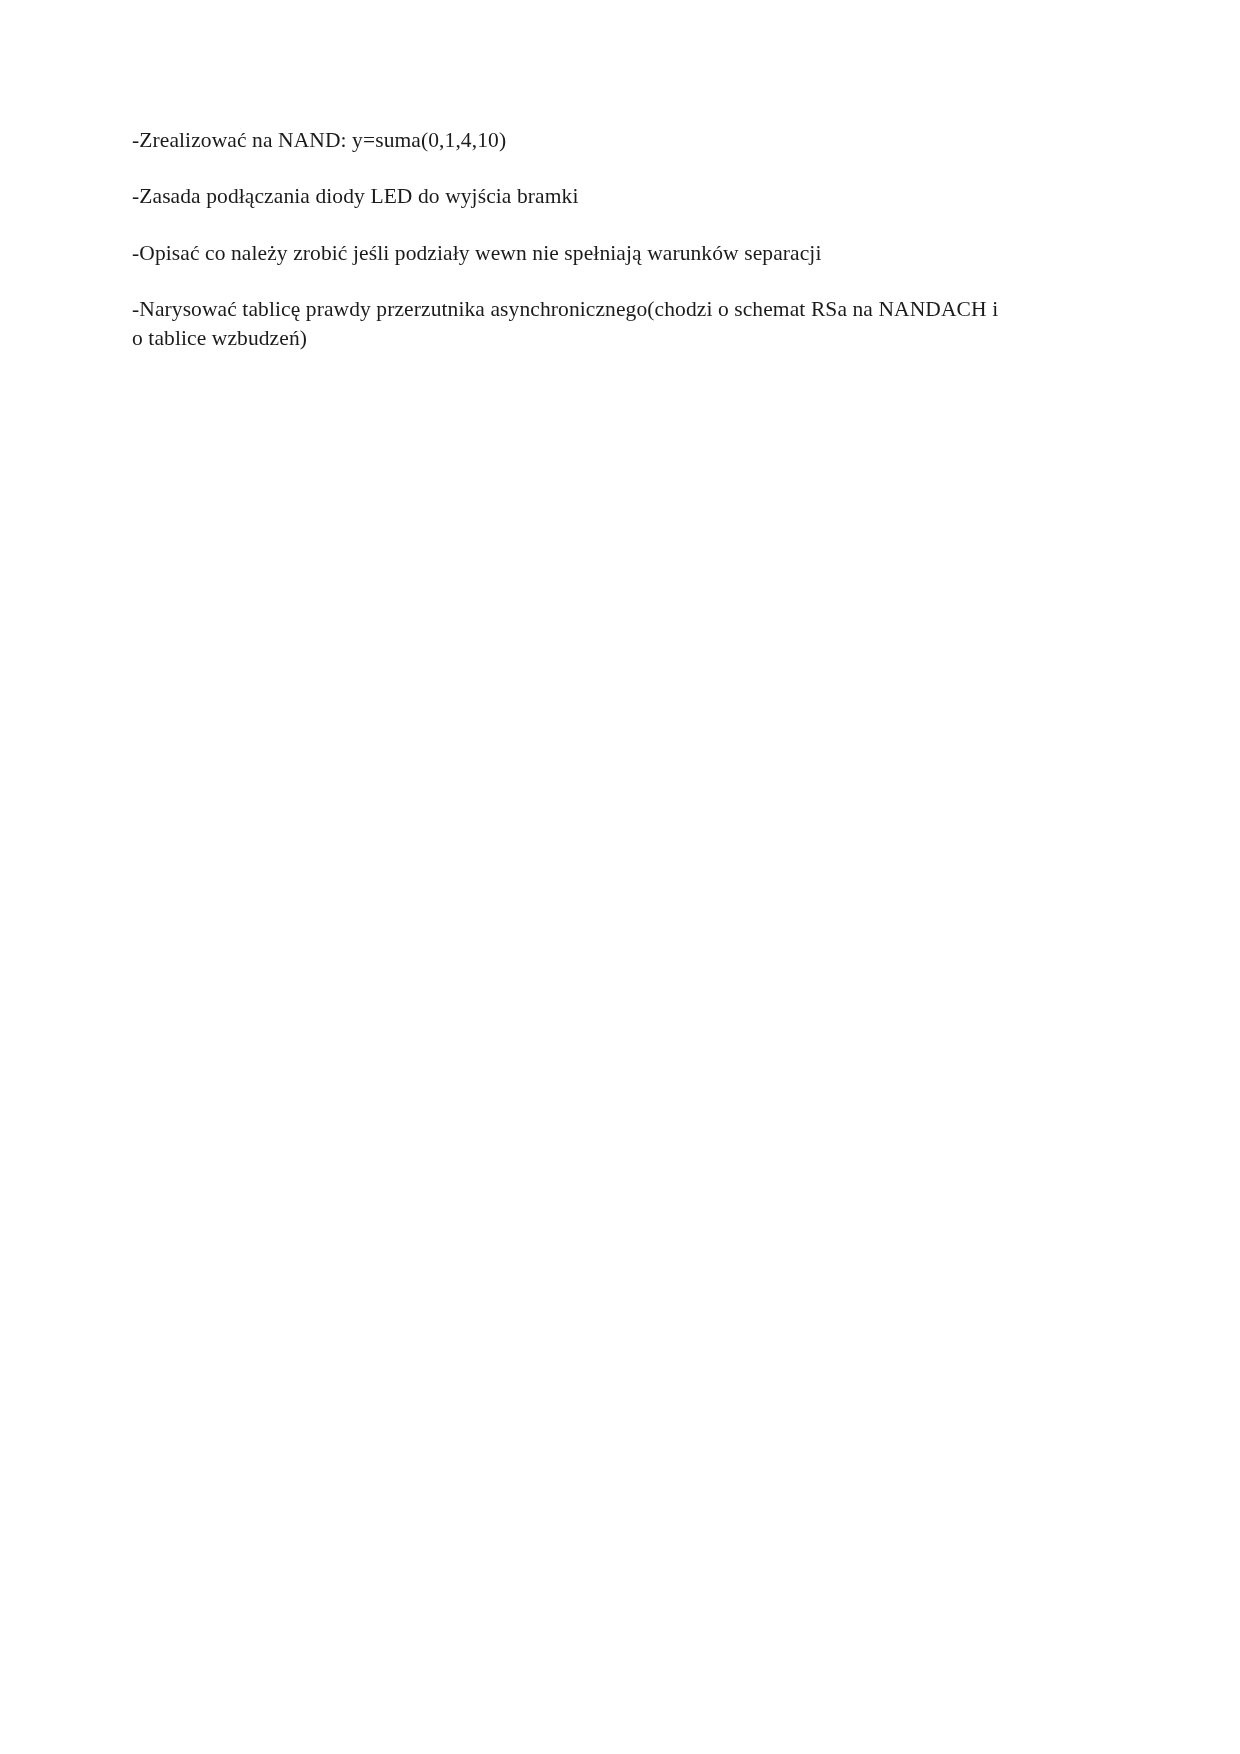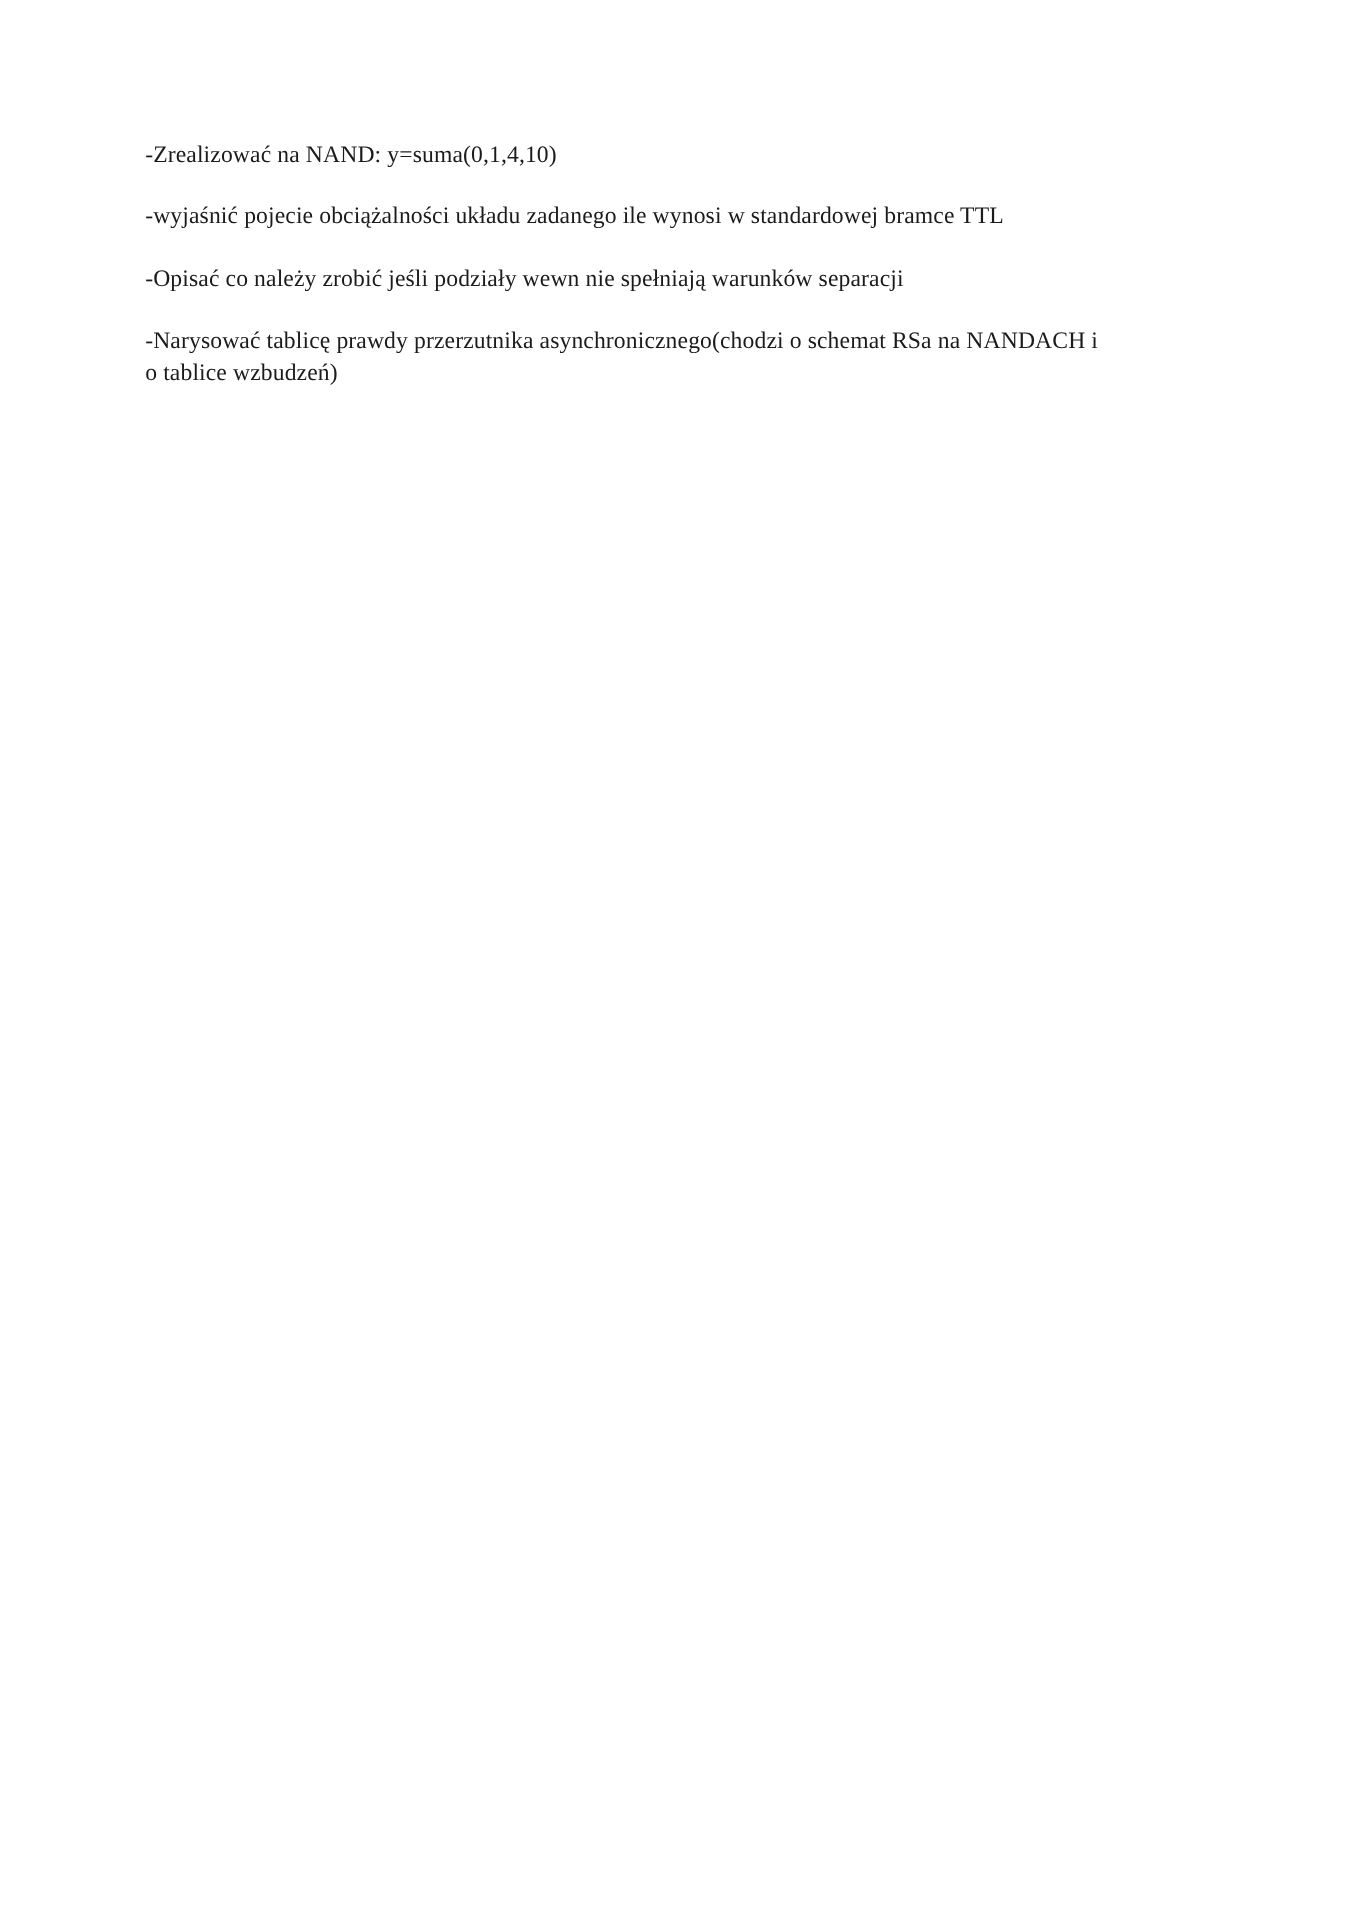--- a/index.html
+++ b/index.html
@@ -33,17 +33,17 @@
   .para:last-child {
     margin-bottom: 16px;
   }
 </style>
 </head>
 <body>
 
 <div class="page">
   <div class="content">
     <p class="para">-Zrealizować na NAND: y=suma(0,1,4,10)</p>
-    <p class="para">-wyjaśnić pojecie obciążalności układu zadanego ile wynosi w standardowej bramce TTL</p>
+    <p class="para">-Zasada podłączania diody LED do wyjścia bramki</p>
     <p class="para">-Opisać co należy zrobić jeśli podziały wewn nie spełniają warunków separacji</p>
     <p class="para">-Narysować tablicę prawdy przerzutnika asynchronicznego(chodzi o schemat RSa na NANDACH i o tablice wzbudzeń)</p>
   </div>
 </div>
 
 </body></html>

